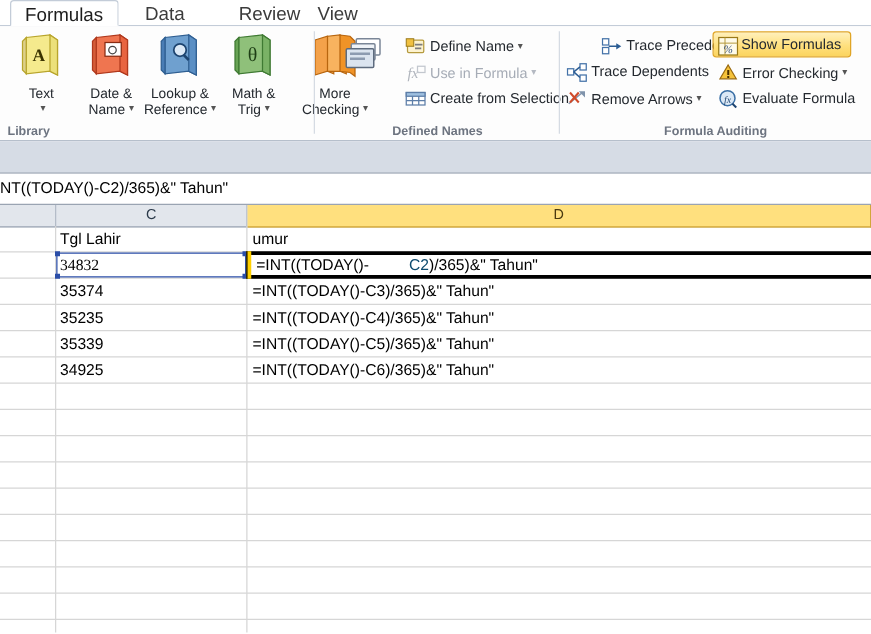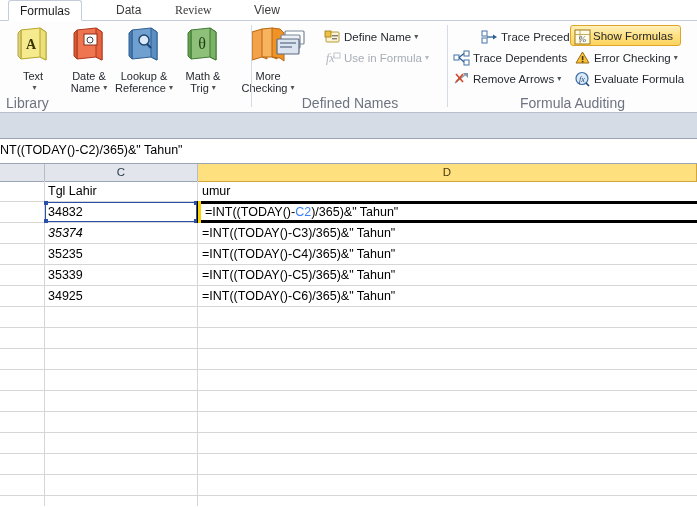--- a/index.html
+++ b/index.html
@@ -10,21 +10,21 @@
   }
 
   
   .tabstrip {
     position: absolute; top: 0; left: 0; width: 697px; height: 21px;
     background: #fff;
     border-bottom: 1px solid #c3ccd8;
   }
   .tab {
     position: absolute; top: 0; height: 21px;
-    font-size: 12px; color: #3b3b3b;
+    font-size: 15px; color: #3b3b3b;
     padding: 3px 11px 0 11px;
     white-space: nowrap;
   }
   .tab.active {
     background: #fff;
     border: 1px solid #c3ccd8;
     border-bottom: 1px solid #fff;
     border-radius: 3px 3px 0 0;
     color: #1d1d1d;
     z-index: 3;
@@ -38,22 +38,23 @@
   }
   .grp {
     position: absolute; top: 0; height: 92px;
   }
   .grp-sep {
     position: absolute; top: 4px; width: 1px; height: 82px;
     background: #d5dbe3;
   }
   .grp-label {
     position: absolute; bottom: 2px; width: 100%;
-    text-align: center; font-size: 14px; color: #6d7480;
+    text-align: center; font-size: 10px; color: #6d7480;
     white-space: nowrap;
+    font-weight: bold;
   }
 
   
   .bigbtn {
     position: absolute; top: 3px; width: 62px; height: 72px;
     text-align: center; cursor: default;
   }
   .bigbtn .cap {
     position: absolute; bottom: 2px; left: 0; width: 100%;
     font-size: 11px; line-height: 12px; color: #24292f;
@@ -150,29 +151,29 @@
   }
   .activeD .tb, .activeD .bb {
     position: absolute; left: 0; width: 100%; height: 3px; background: #000;
   }
   .activeD .tb { top: 0; }
   .activeD .bb { bottom: 0; }
   .activeD .lb {
     position: absolute; left: 0; top: 0; width: 4px; height: 100%;
     background: #ffd000; border-left: 1px solid #000;
   }
-  .reftoken { color: #3b82f6; }
+  .reftoken { color: #0c4a6e; margin-left: 32px; }
 </style>
 </head>
 <body>
 
 <div class="tabstrip">
   <div class="tab active" style="left:8px;">Formulas</div>
   <div class="tab" style="left:105px;">Data</div>
-  <div class="tab" style="left:164px;font-family:Liberation Serif, serif;">Review</div>
+  <div class="tab" style="left:180px;">Review</div>
   <div class="tab" style="left:243px;">View</div>
 </div>
 
 <div class="ribbon">
 
   <div class="grp" style="left:0; width:252px;">
 
     <div class="bigbtn" style="left:2px;">
       <svg class="book" width="34" height="42" viewBox="0 0 34 42">
         <path d="M5 4 L24 2 L30 6 L30 34 L24 31 L5 33 Z" fill="#f5ea8d" stroke="#b8a52c" stroke-width="1"></path>
@@ -251,20 +252,30 @@
     </div>
 
     <div class="smallbtn dim" style="left:72px; top:27px;">
       <svg class="ic" viewBox="0 0 17 16">
         <text x="2" y="12" font-size="12" font-family="Liberation Serif, serif" font-style="italic" fill="#b0b5bd">fx</text>
         <rect x="10" y="3" width="6" height="5" fill="none" stroke="#c2c7ce" stroke-width="1"></rect>
       </svg>
       <span>Use in Formula</span><span class="caret dim">▾</span>
     </div>
 
+    <div class="smallbtn" style="left:72px; top:48px;">
+      <svg class="ic" viewBox="0 0 17 16">
+        <rect x="1" y="3" width="15" height="10" fill="#fff" stroke="#5d7ea8" stroke-width="1"></rect>
+        <rect x="1" y="3" width="15" height="3" fill="#9fc0e0" stroke="#5d7ea8" stroke-width="1"></rect>
+        <line x1="6" y1="6" x2="6" y2="13" stroke="#5d7ea8" stroke-width="1"></line>
+        <line x1="11" y1="6" x2="11" y2="13" stroke="#5d7ea8" stroke-width="1"></line>
+        <line x1="1" y1="9.5" x2="16" y2="9.5" stroke="#5d7ea8" stroke-width="1"></line>
+      </svg>
+      <span>Create from Selection</span>
+    </div>
 
     <div class="grp-label">Defined Names</div>
     <div class="grp-sep" style="left:195px;"></div>
   </div>
 
   <div class="grp" style="left:448px; width:249px;">
 
     <div class="smallbtn" style="left:5px; top:6px;margin-left:28px;">
       <svg class="ic" viewBox="0 0 17 16">
         <rect x="1" y="2" width="5" height="5" fill="#fff" stroke="#4472a8" stroke-width="1"></rect>
@@ -357,24 +368,24 @@
     <div class="rowline" style="top:209px;"></div>
     <div class="rowline" style="top:230px;"></div>
     <div class="rowline" style="top:251px;"></div>
     <div class="rowline" style="top:272px;"></div>
     <div class="rowline" style="top:293px;"></div>
     <div class="rowline" style="top:314px;"></div>
 
     <div class="cell" style="left:45px; top:0px; width:152px;">Tgl Lahir</div>
     <div class="cell" style="left:199px; top:0px; width:497px;">umur</div>
 
-    <div class="cell" style="left:45px; top:21px; width:152px;">34832</div>
+    <div class="cell" style="left:45px; top:21px; width:152px;font-family:Liberation Serif, serif;">34832</div>
     <div class="cell" style="left:202px; top:21px; width:494px;"><span>=INT((TODAY()-<span class="reftoken">C2</span>)/365)&amp;" Tahun"</span></div>
 
-    <div class="cell" style="left:45px; top:42px; width:152px;font-style:italic;">35374</div>
+    <div class="cell" style="left:45px; top:42px; width:152px;">35374</div>
     <div class="cell" style="left:199px; top:42px; width:497px;">=INT((TODAY()-C3)/365)&amp;" Tahun"</div>
 
     <div class="cell" style="left:45px; top:63px; width:152px;">35235</div>
     <div class="cell" style="left:199px; top:63px; width:497px;">=INT((TODAY()-C4)/365)&amp;" Tahun"</div>
 
     <div class="cell" style="left:45px; top:84px; width:152px;">35339</div>
     <div class="cell" style="left:199px; top:84px; width:497px;">=INT((TODAY()-C5)/365)&amp;" Tahun"</div>
 
     <div class="cell" style="left:45px; top:105px; width:152px;">34925</div>
     <div class="cell" style="left:199px; top:105px; width:497px;">=INT((TODAY()-C6)/365)&amp;" Tahun"</div>

